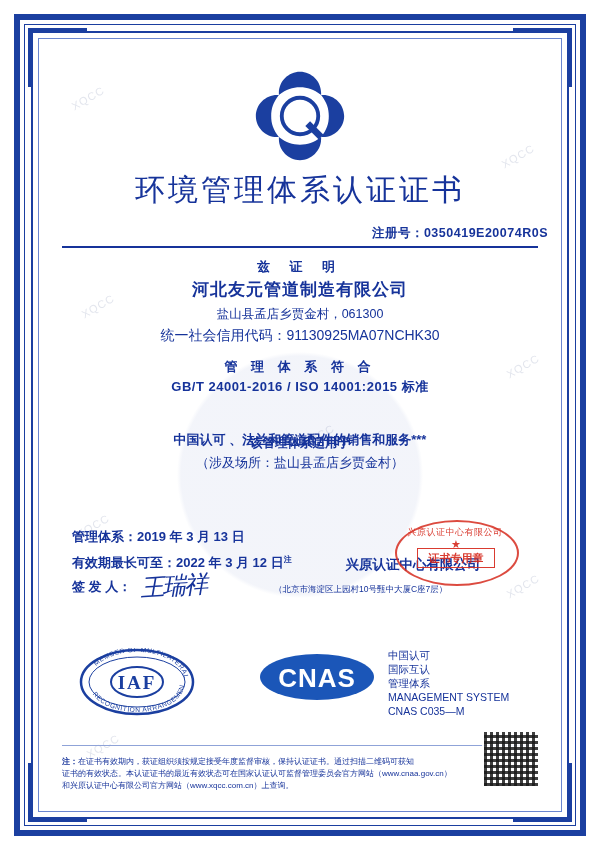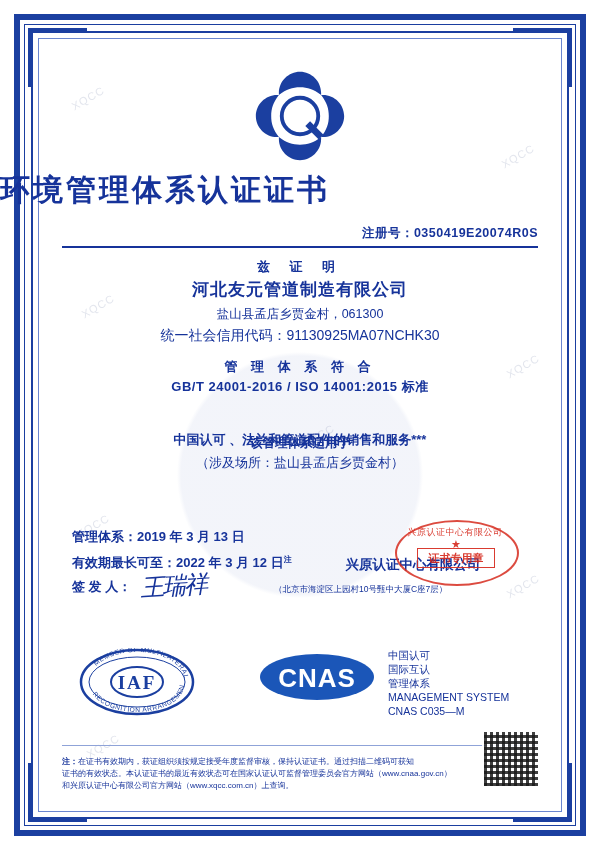--- a/index.html
+++ b/index.html
@@ -54,26 +54,26 @@
   .wm-text{
     position:absolute;color:rgba(150,160,190,0.28);
     font-size:11px;letter-spacing:1px;transform:rotate(-30deg);
     pointer-events:none;user-select:none;
   }
 
   
   .logo-wrap{position:absolute;left:50%;top:68px;transform:translateX(-50%);}
   
   .title{
-    position:absolute;left:0;right:0;top:170px;text-align:left;
-    color:#16339a;font-size:30px;font-weight:bold;letter-spacing:3px;
+    position:absolute;left:0;right:0;top:170px;text-align:center;
+    color:#16339a;font-size:30px;font-weight:normal;letter-spacing:3px;
     font-family:"DejaVu Sans", sans-serif;
   }
   .regline{
-    position:absolute;right:62px;top:225px;text-align:left;
+    position:absolute;right:52px;top:225px;text-align:left;
     color:#16339a;font-size:12.5px;font-weight:bold;letter-spacing:0.5px;
   }
   .rule{
     position:absolute;left:62px;right:62px;top:246px;height:2px;background:#16339a;
   }
   .centered{position:absolute;left:0;right:0;text-align:center;color:#16339a;}
   .hereby{top:258px;font-size:13px;font-weight:bold;letter-spacing:8px;}
   .company{top:278px;font-size:17px;font-weight:bold;letter-spacing:1px;}
   .addr{top:306px;font-size:12.5px;}
   .usci{top:327px;font-size:14px;}

